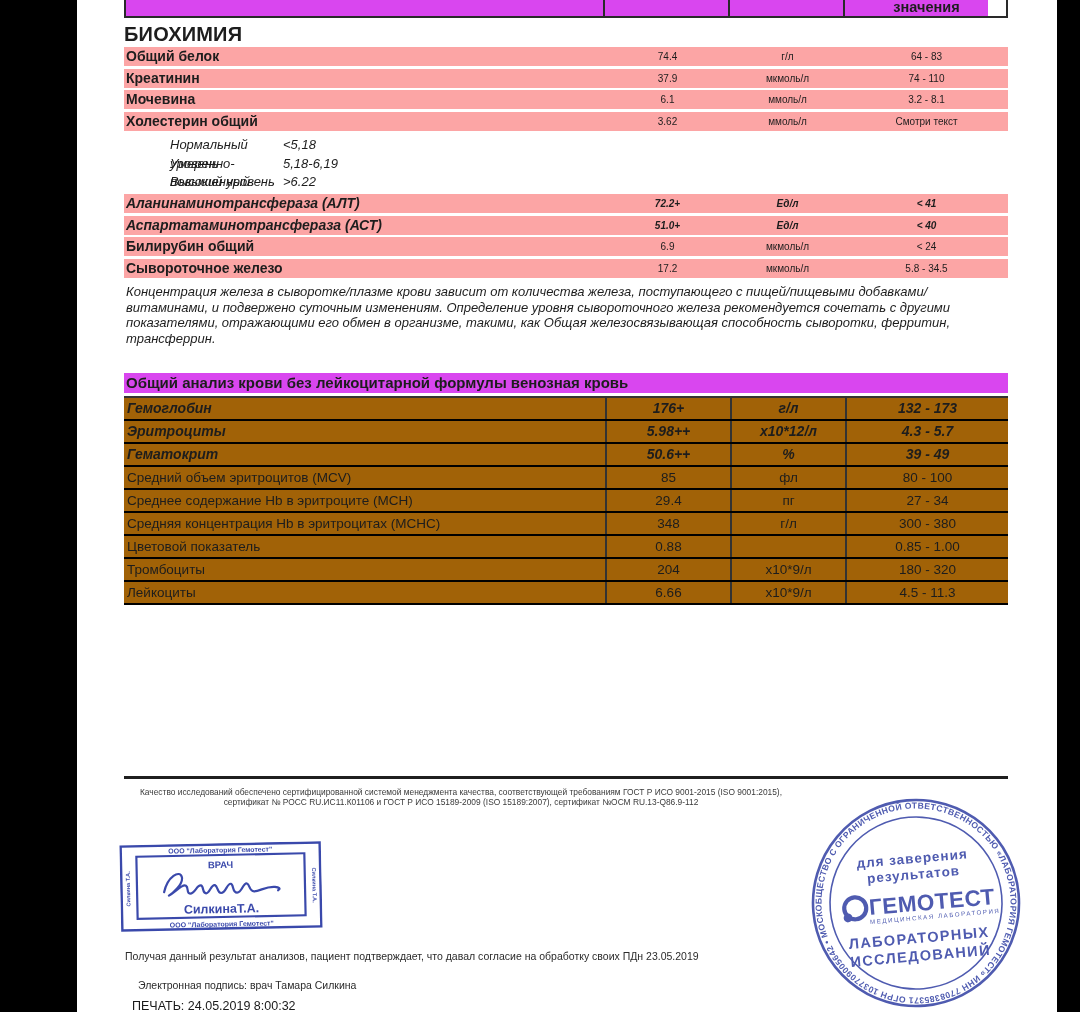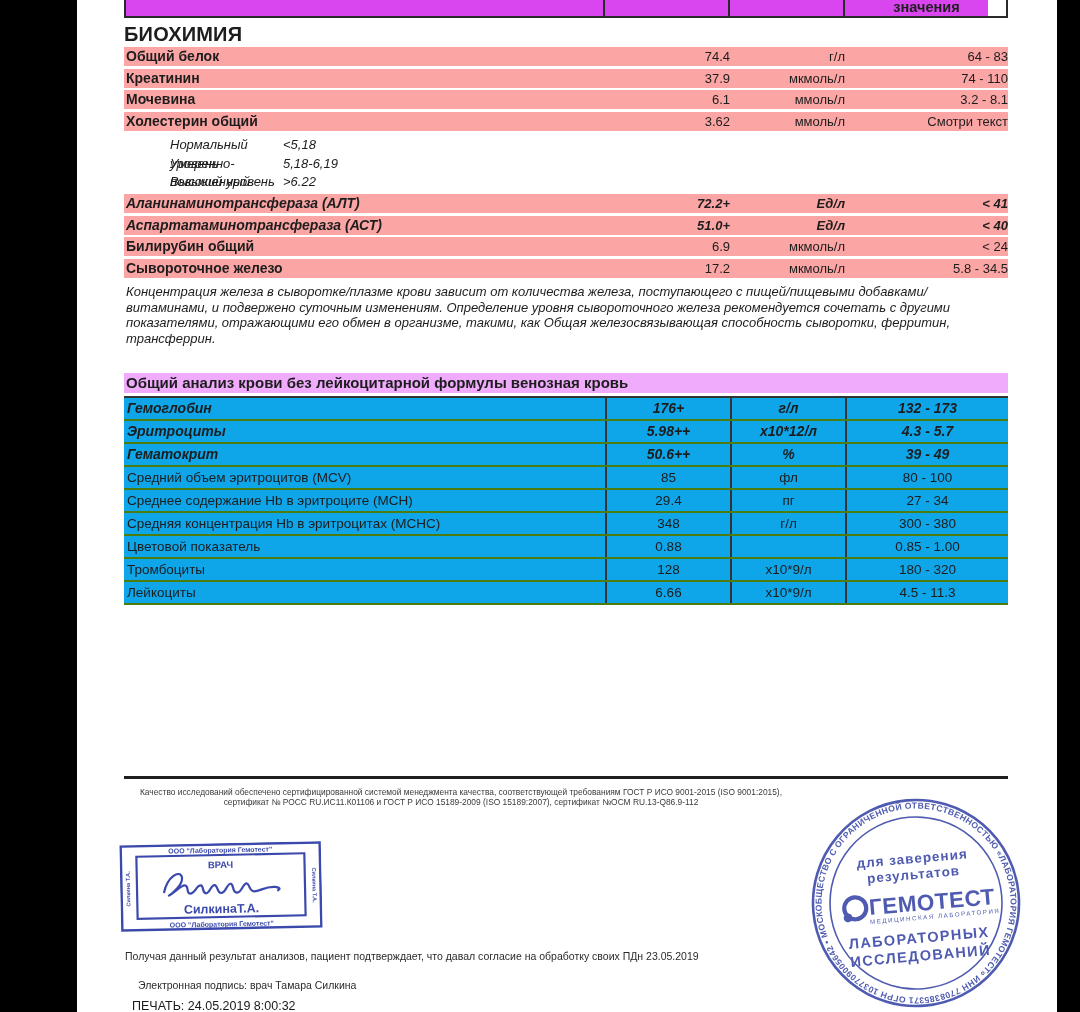--- a/index.html
+++ b/index.html
@@ -19,42 +19,42 @@
   .hdr .ref-label{position:absolute;left:721px;top:-1px;width:163px;text-align:center;
     font-weight:bold;font-size:14.5px;}
 
   .section-title{position:absolute;left:0;font-weight:bold;font-size:20px;letter-spacing:.2px;}
 
   
   .rtable{position:absolute;left:0;width:884px;}
   .rrow{display:grid;grid-template-columns:481px 125px 115px 163px;
     height:19px;line-height:19px;background:#fca5a5;margin-bottom:2.5px;}
   .rrow .c-name{font-weight:bold;font-size:14px;padding-left:2px;white-space:nowrap;}
-  .rrow .c-val,.rrow .c-unit,.rrow .c-ref{text-align:right;font-size:13px;}
+  .rrow .c-val,.rrow .c-unit,.rrow .c-ref{text-align:center;font-size:10px;}
   .rrow.flagged .c-name,.rrow.flagged .c-val,.rrow.flagged .c-unit,.rrow.flagged .c-ref{
     font-style:italic;font-weight:bold;}
 
   
   .notes{position:absolute;left:2px;top:136px;font-style:italic;font-size:13px;margin-left:44px;}
   .notes .nrow{height:18.5px;line-height:18.5px;display:flex;}
   .notes .nlabel{width:113px;}
   .notes .nval{}
 
   
   .iron{position:absolute;left:2px;top:284px;width:882px;
     font-style:italic;font-size:13px;line-height:15.6px;}
 
   
   .cbc-hdr{position:absolute;left:0;top:373px;width:884px;height:20px;line-height:20px;
-    background:#f0abfc;font-weight:bold;font-size:15px;padding-left:2px;box-sizing:border-box;}
+    background:#d946ef;font-weight:bold;font-size:15px;padding-left:2px;box-sizing:border-box;}
 
   
   .btable{position:absolute;left:0;top:396px;width:884px;border-top:2px solid #333;}
   .brow{display:grid;grid-template-columns:481px 125px 115px 163px;
-    height:21px;line-height:21px;background:#0ea5e9;border-bottom:2px solid #4d7c0f;}
+    height:21px;line-height:21px;background:#a16207;border-bottom:2px solid #000000;}
   .brow .c-name{font-size:13.5px;padding-left:3px;white-space:nowrap;}
   .brow .c-val,.brow .c-unit,.brow .c-ref{text-align:center;font-size:13.5px;
     border-left:2px solid #333;}
   .brow.flagged .c-name,.brow.flagged .c-val,.brow.flagged .c-unit,.brow.flagged .c-ref{
     font-style:italic;font-weight:bold;font-size:14px;}
 
   
   .divider{position:absolute;left:0;top:776px;width:884px;height:3px;background:#1f1f1f;}
   .quality{position:absolute;left:1px;top:787px;width:672px;font-size:8.4px;
     line-height:10px;color:#3a3a3a;text-align:center;}
@@ -196,21 +196,21 @@
           <div class="c-ref">300 - 380</div>
         </div>
         <div class="brow">
           <div class="c-name">Цветовой показатель</div>
           <div class="c-val">0.88</div>
           <div class="c-unit"></div>
           <div class="c-ref">0.85 - 1.00</div>
         </div>
         <div class="brow">
           <div class="c-name">Тромбоциты</div>
-          <div class="c-val">128</div>
+          <div class="c-val">204</div>
           <div class="c-unit">х10*9/л</div>
           <div class="c-ref">180 - 320</div>
         </div>
         <div class="brow">
           <div class="c-name">Лейкоциты</div>
           <div class="c-val">6.66</div>
           <div class="c-unit">х10*9/л</div>
           <div class="c-ref">4.5 - 11.3</div>
         </div>
       </div>

